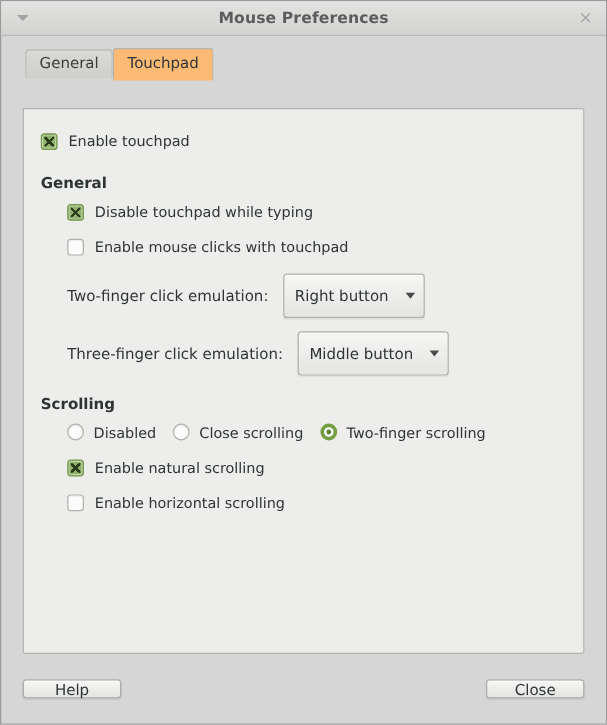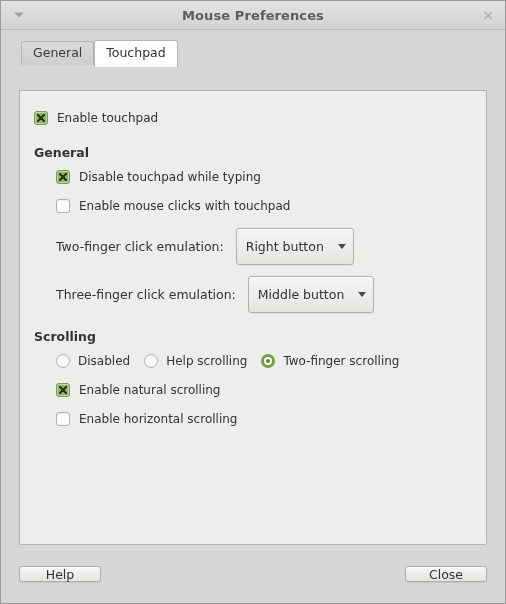--- a/index.html
+++ b/index.html
@@ -103,21 +103,21 @@
     color: #2e3436;
   }
   .tab.inactive {
     background: linear-gradient(to bottom, #d9d9d7 0%, #cfcfcc 100%);
     margin-bottom: 1px;
     padding-top: 3px;
     padding-bottom: 4px;
     color: #3a3a3a;
   }
   .tab.active {
-    background: #ffffff;
+    background: #fdba74;
     border-color: #b5b5b0;
     margin-bottom: -1px;
     padding-bottom: 6px;
     z-index: 3;
   }
 
   
   .panel {
     flex: 1 1 auto;
     background: #ededeb;
@@ -207,21 +207,21 @@
 
   .lbl {
     font-size: 12px;
     line-height: 16px;
     color: #2e3436;
     user-select: none;
     white-space: nowrap;
   }
 
   .radio-group { display: flex; align-items: center; }
-  .radio-item { display: flex; align-items: center; margin-right: 14px; }
+  .radio-item { display: flex; align-items: flex-start; margin-right: 14px; }
   .radio-item:last-child { margin-right: 0; }
 
   
   .combo-row { display: flex; align-items: center; }
   .combo-label {
     font-size: 12.5px;
     color: #2e3436;
     margin-right: 12px;
     white-space: nowrap;
   }
@@ -340,21 +340,21 @@
 
       <div class="section-head">Scrolling</div>
 
       <div class="row indent radio-group">
         <span class="radio-item">
           <span class="rad off"></span>
           <span class="lbl">Disabled</span>
         </span>
         <span class="radio-item">
           <span class="rad off"></span>
-          <span class="lbl">Help scrolling</span>
+          <span class="lbl">Close scrolling</span>
         </span>
         <span class="radio-item">
           <span class="rad on"></span>
           <span class="lbl">Two-finger scrolling</span>
         </span>
       </div>
 
       <div class="gap-sm"></div>
 
       <div class="row indent">

